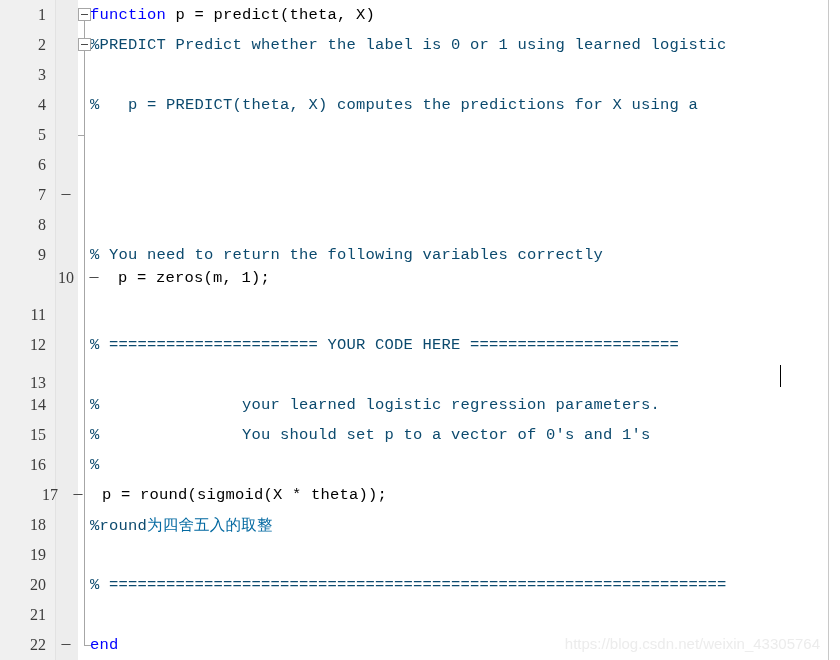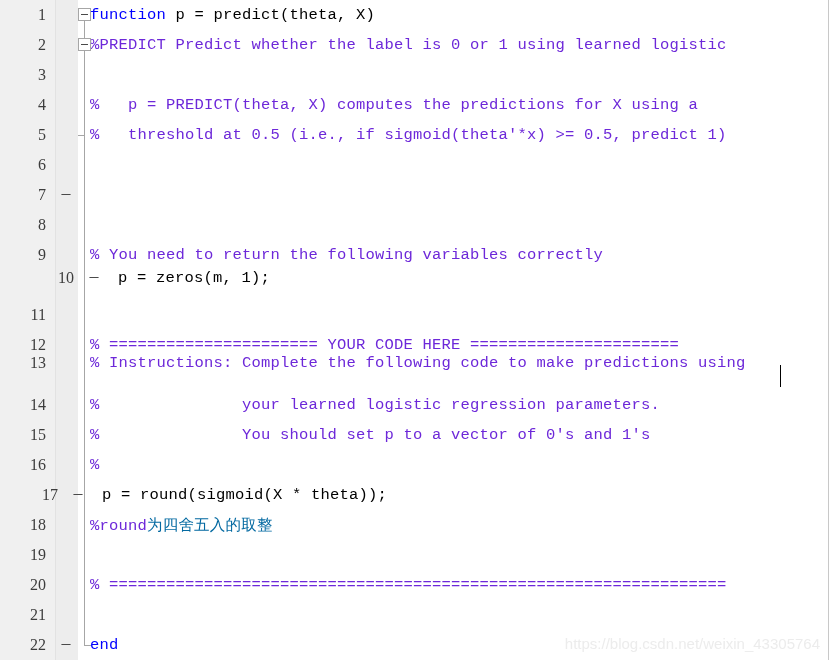--- a/index.html
+++ b/index.html
@@ -111,21 +111,21 @@
     position: absolute;
     left: 90px;
     white-space: pre;
     font-size: 15.5px;
     font-family: "Liberation Mono", "DejaVu Sans Mono", monospace;
     letter-spacing: 0.2px;
     color: #000000;
   }
 
   .kw      { color: #0000ff; }
-  .comment { color: #6d28d9; }
+  .comment { color: #0c4a6e; }
   .plain   { color: #000000; }
 
   .cjk {
     font-family: "DejaVu Sans", sans-serif;
     color: #0369a1;
   }
 
   
   .fold-line {
     position: absolute;
@@ -212,21 +212,20 @@
       </div>
       <div class="row" style="top: 60px;">
         <div class="lineno">3</div>
       </div>
       <div class="row" style="top: 90px;">
         <div class="lineno">4</div>
         <div class="code"><span class="comment">%   p = PREDICT(theta, X) computes the predictions for X using a</span></div>
       </div>
       <div class="row" style="top: 120px;">
         <div class="lineno">5</div>
-        <div class="code"><span class="comment">%   threshold at 0.5 (i.e., if sigmoid(theta'*x) &gt;= 0.5, predict 1)</span></div>
       </div>
       <div class="row" style="top: 150px;">
         <div class="lineno">6</div>
         <div class="code"></div>
       </div>
       <div class="row" style="top: 180px;">
         <div class="lineno">7</div>
         <div class="bp-dash">—</div>
       </div>
       <div class="row" style="top: 210px;">
@@ -243,23 +242,22 @@
         <div class="code"><span class="plain">p = zeros(m, 1);</span></div>
       </div>
       <div class="row" style="top: 300px;">
         <div class="lineno">11</div>
         <div class="code"></div>
       </div>
       <div class="row" style="top: 330px; text-decoration: underline;">
         <div class="lineno">12</div>
         <div class="code"><span class="comment">% ====================== YOUR CODE HERE ======================</span></div>
       </div>
-      <div class="row" style="top: 348px;">
+      <div class="row" style="top: 368px;">
         <div class="lineno">13</div>
-        <div class="code"><span class="comment">% Instructions: Complete the following code to make predictions using</span></div>
       </div>
       <div class="row" style="top: 390px;">
         <div class="lineno">14</div>
         <div class="code"><span class="comment">%               your learned logistic regression parameters.</span></div>
       </div>
       <div class="row" style="top: 420px; padding-left: 17px;">
         <div class="lineno">15</div>
         <div class="code"><span class="comment">%               You should set p to a vector of 0's and 1's</span></div>
       </div>
       <div class="row" style="top: 450px;">

